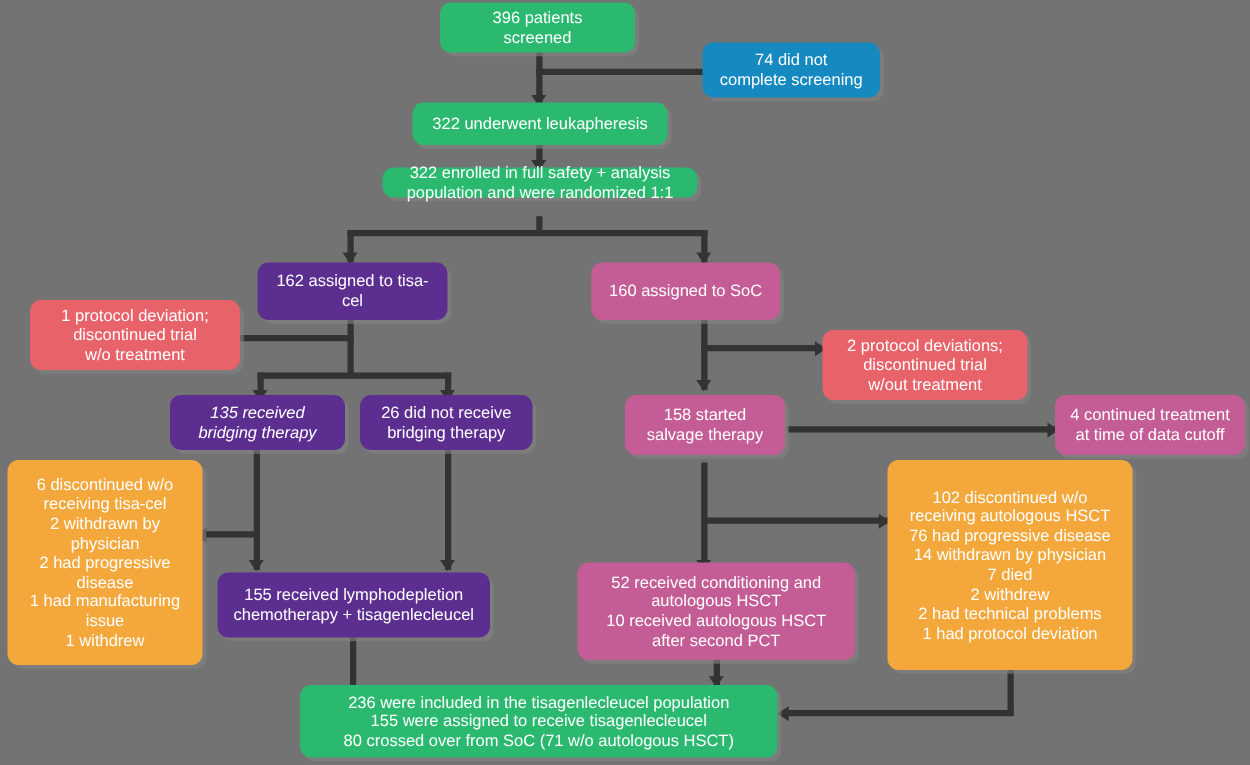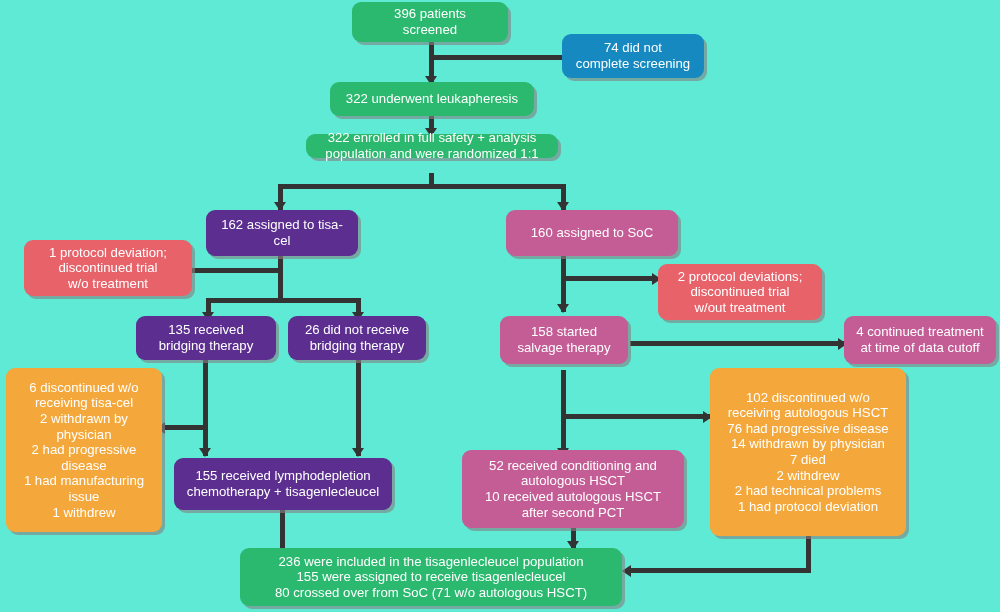--- a/index.html
+++ b/index.html
@@ -7,21 +7,21 @@
     padding: 0;
     background: #000000;
   }
   body {
     font-family: "Liberation Sans", sans-serif;
   }
   #canvas {
     position: relative;
     width: 1000px;
     height: 612px;
-    background: #5eead4;
+    background: #737373;
     overflow: hidden;
   }
   .node {
     position: absolute;
     box-sizing: border-box;
     border-radius: 9px;
     color: #ffffff;
     display: flex;
     align-items: center;
     justify-content: center;
@@ -139,31 +139,31 @@
 complete screening</div>
 
   <div class="node green" style="left:330px; top:82px; width:204px; height:34px;">322 underwent leukapheresis</div>
 
   <div class="node green" style="left:306px; top:134px; width:252px; height:24px;">322 enrolled in full safety + analysis
 population and were randomized 1:1</div>
 
   <div class="node purple" style="left:206px; top:210px; width:152px; height:46px;">162 assigned to tisa-
 cel</div>
 
-  <div class="node magenta" style="left:506px; top:210px; width:172px; height:46px;">160 assigned to SoC</div>
+  <div class="node magenta" style="left:473px; top:210px; width:151px; height:46px;">160 assigned to SoC</div>
 
   <div class="node salmon" style="left:24px; top:240px; width:168px; height:56px;">1 protocol deviation;
 discontinued trial
 w/o treatment</div>
 
   <div class="node salmon" style="left:658px; top:264px; width:164px; height:56px;">2 protocol deviations;
 discontinued trial
 w/out treatment</div>
 
-  <div class="node purple" style="left:136px; top:316px; width:140px; height:44px;">135 received
+  <div class="node purple" style="left:136px; top:316px; width:140px; height:44px;font-style:italic;">135 received
 bridging therapy</div>
 
   <div class="node purple" style="left:288px; top:316px; width:138px; height:44px;">26 did not receive
 bridging therapy</div>
 
   <div class="node magenta" style="left:500px; top:316px; width:128px; height:48px;">158 started
 salvage therapy</div>
 
   <div class="node magenta" style="left:844px; top:316px; width:152px; height:48px;">4 continued treatment
 at time of data cutoff</div>

